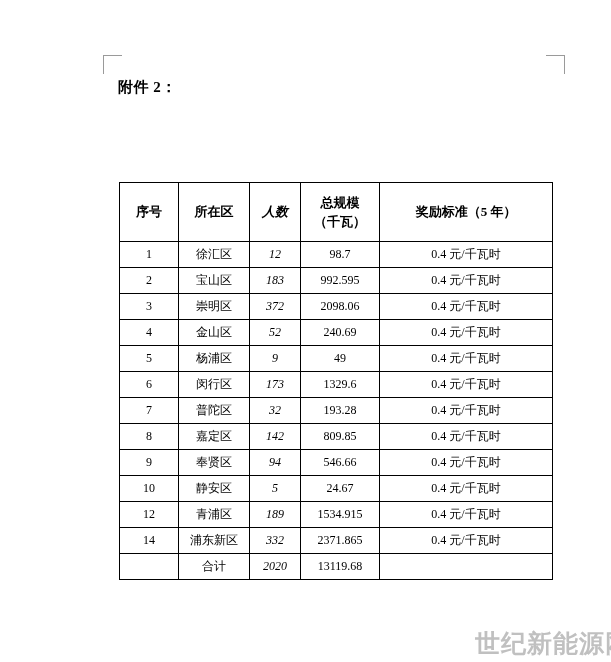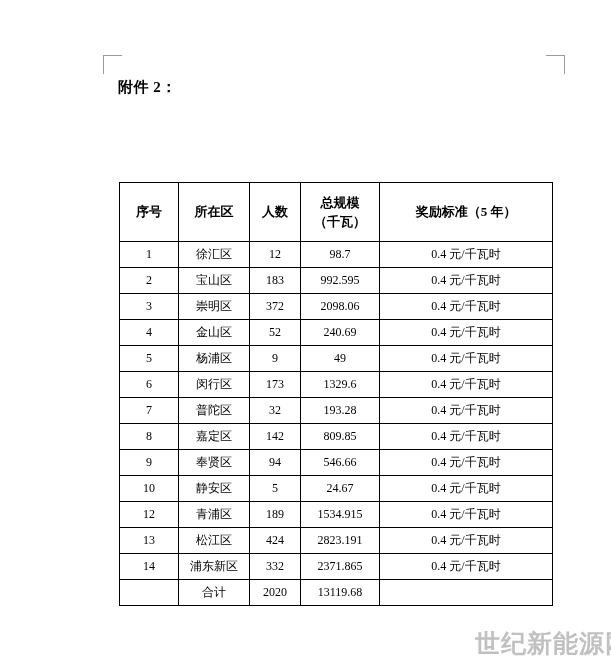--- a/index.html
+++ b/index.html
@@ -70,21 +70,21 @@
     padding: 0;
     height: 25px;
   }
   table.main th {
     font-weight: bold;
     font-size: 13px;
     height: 58px;
   }
   th.c0, td.c0 { width: 58px; }
   th.c1, td.c1 { width: 70px; }
-  th.c2, td.c2 { width: 50px; }
+  th.c2, td.c2 { width: 50px; font-style: italic; }
   th.c3, td.c3 { width: 78px; }
   th.c4, td.c4 { width: 172px; }
   .hd2 { line-height: 19px; }
   td.district, td.total-label { font-size: 12.5px; }
   td.standard { font-size: 12px; }
   tr.total td { font-size: 12px; }
   .watermark {
     position: absolute;
     right: 8px;
     bottom: 6px;
@@ -203,27 +203,20 @@
         <td class="c4 standard">0.4 元/千瓦时</td>
       </tr>
       <tr>
         <td class="c0">12</td>
         <td class="c1 district">青浦区</td>
         <td class="c2">189</td>
         <td class="c3">1534.915</td>
         <td class="c4 standard">0.4 元/千瓦时</td>
       </tr>
       <tr>
-        <td class="c0">13</td>
-        <td class="c1 district">松江区</td>
-        <td class="c2">424</td>
-        <td class="c3">2823.191</td>
-        <td class="c4 standard">0.4 元/千瓦时</td>
-      </tr>
-      <tr>
         <td class="c0">14</td>
         <td class="c1 district">浦东新区</td>
         <td class="c2">332</td>
         <td class="c3">2371.865</td>
         <td class="c4 standard">0.4 元/千瓦时</td>
       </tr>
       <tr class="total">
         <td class="c0"></td>
         <td class="c1 total-label">合计</td>
         <td class="c2">2020</td>

